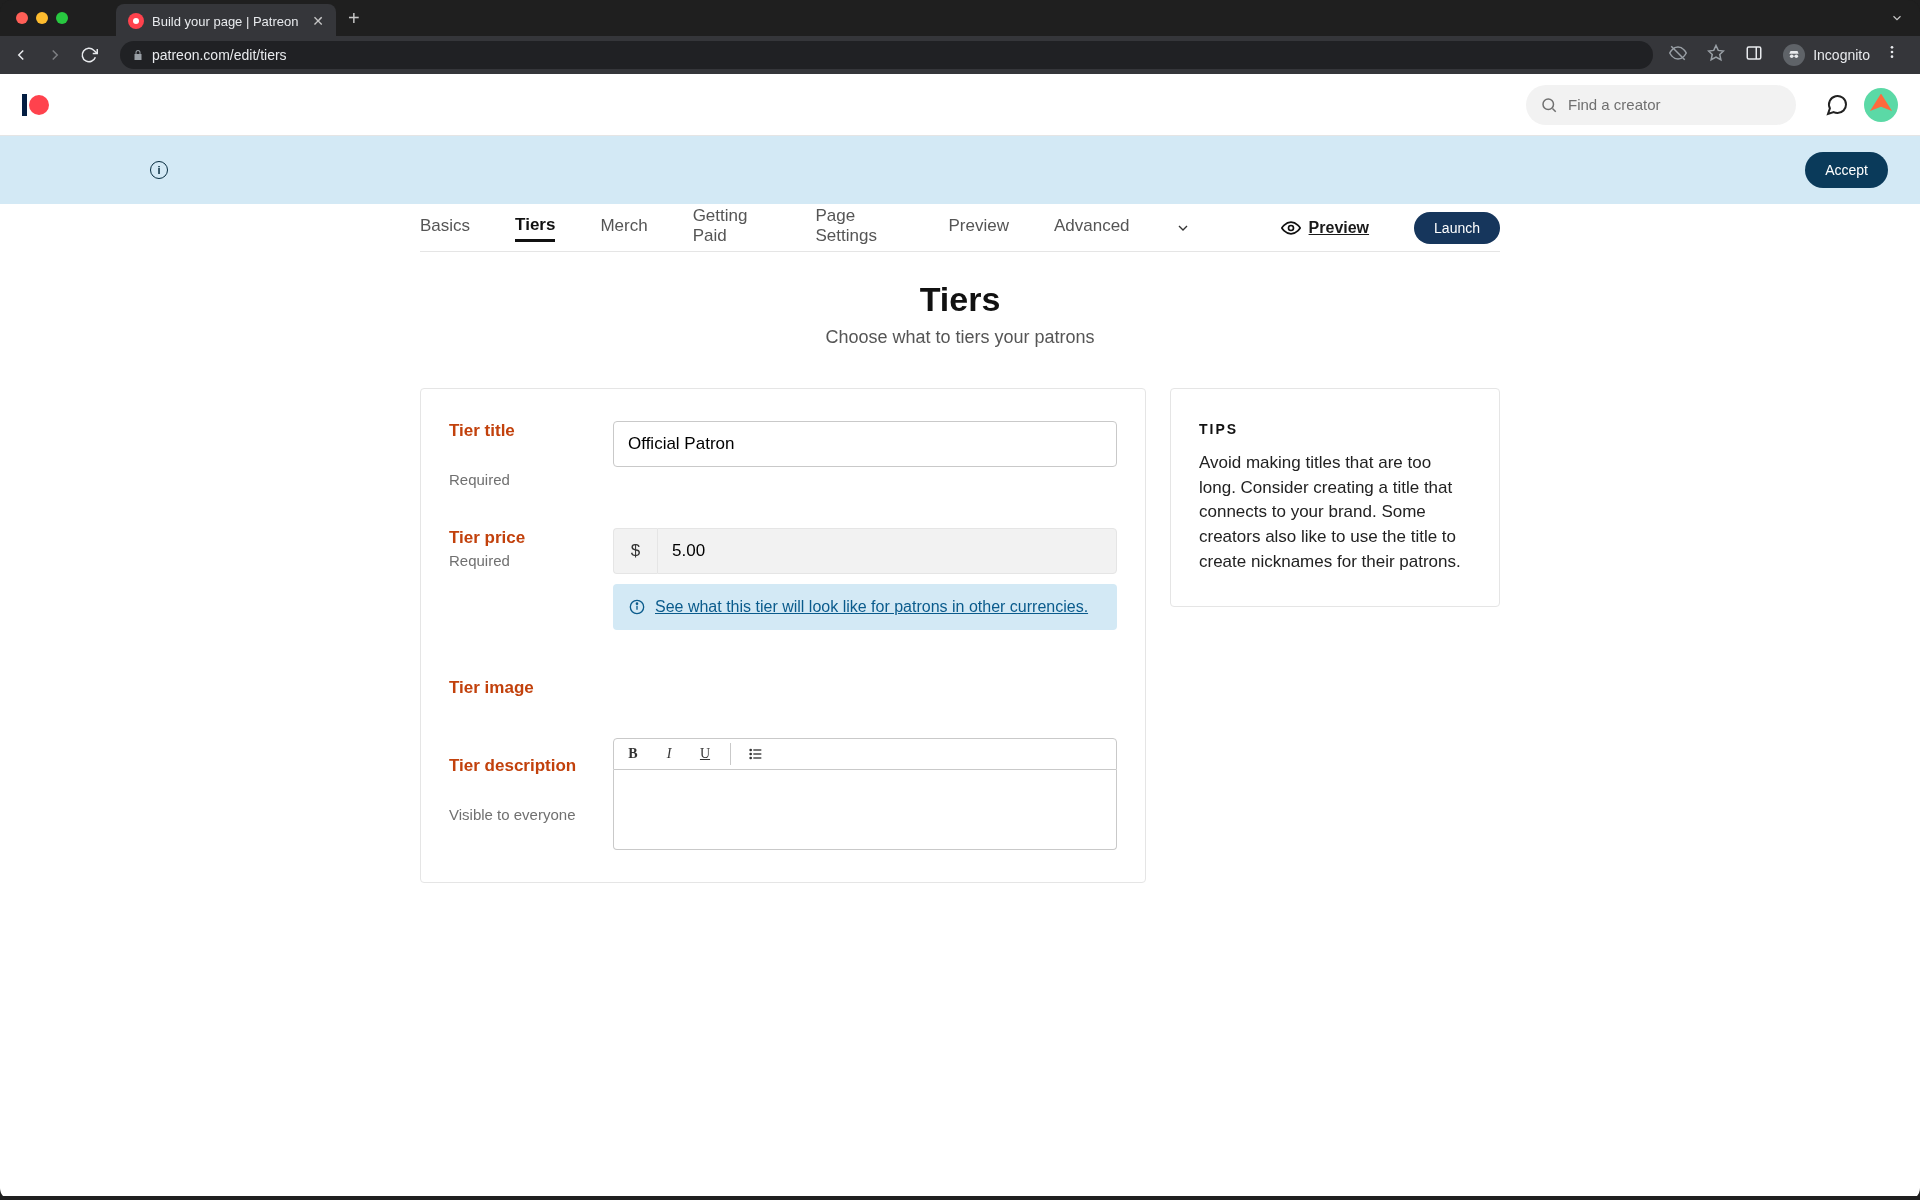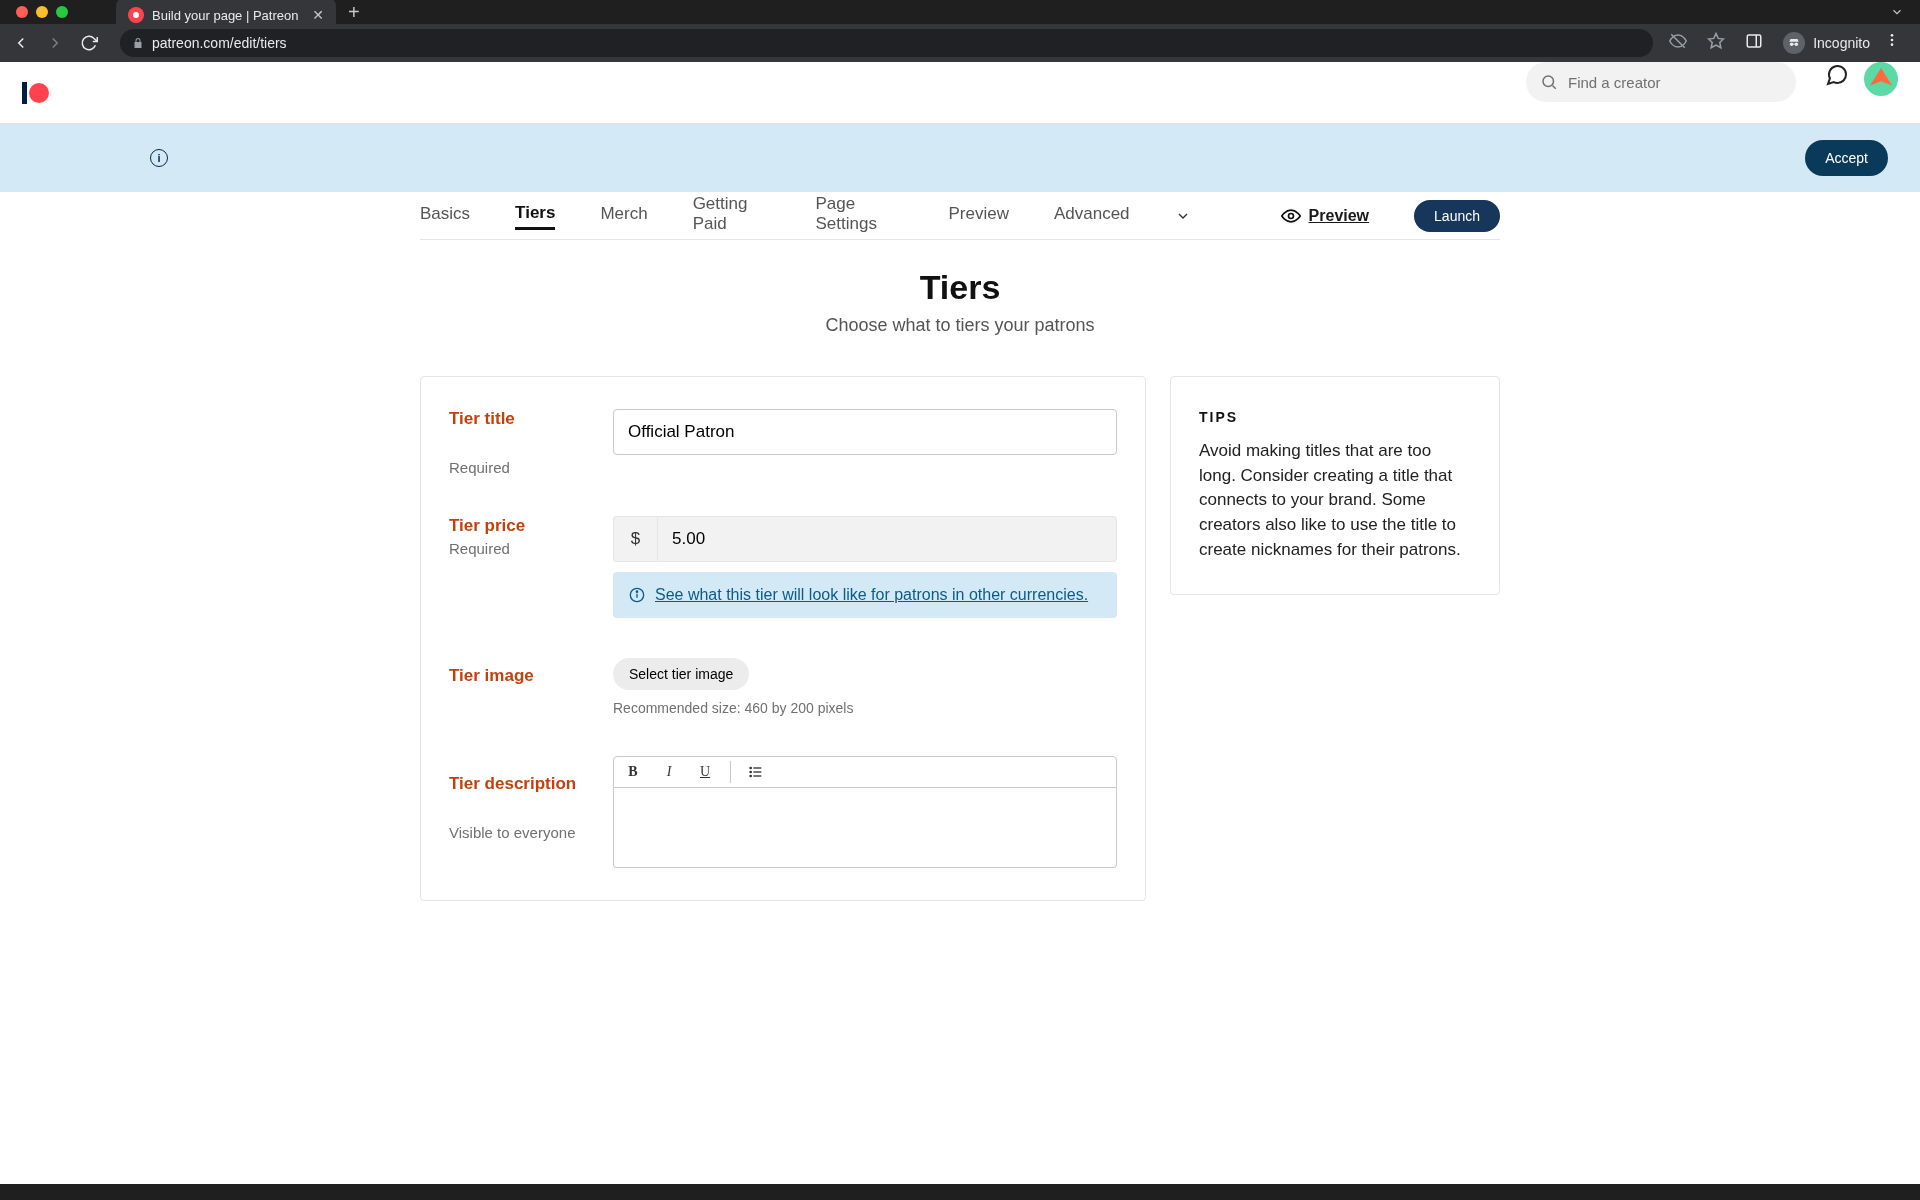--- a/index.html
+++ b/index.html
@@ -13,21 +13,21 @@
   }
   
   .mac-window {
     width: 100%;
     height: 100%;
     background: #1f1f1f;
     border-radius: 12px;
     overflow: hidden;
   }
   .tab-strip {
-    height: 24px;
+    height: 36px;
     background: #1f1f1f;
     display: flex;
     align-items: center;
     padding: 0 10px;
   }
   .traffic-lights {
     display: flex;
     gap: 8px;
     padding: 0 8px 0 6px;
   }
@@ -99,20 +99,21 @@
   
   .page {
     background: #fff;
     height: calc(100% - 78px);
     overflow: hidden;
   }
   
   .pat-topnav {
     height: 62px;
     display: flex;
+    align-items: center;
     padding: 0 22px;
     gap: 14px;
     border-bottom: 1px solid #e5e5e5;
   }
   .pat-logo {
     display: flex; align-items: center; gap: 2px;
   }
   .pat-logo .bar { width: 5px; height: 22px; background: #041e42; }
   .pat-logo .circ { width: 20px; height: 20px; border-radius: 50%; background: #ff424d; }
   .search-wrap {
@@ -514,24 +515,20 @@
                 </span>
                 <a href="#">See what this tier will look like for patrons in other currencies.</a>
               </div>
             </div>
           </div>
 
           <div class="form-row">
             <div class="form-label-col">
               <div class="form-label" style="margin-top:8px;">Tier image</div>
             </div>
-            <div class="form-field-col">
-              <button class="pill-btn">Select tier image</button>
-              <div class="rec-text">Recommended size: 460 by 200 pixels</div>
-            </div>
           </div>
 
           <div class="form-row" style="margin-bottom:0;">
             <div class="form-label-col">
               <div class="form-label" style="margin-top:18px;">Tier description</div>
               <div class="form-hint" style="margin-top:30px;">Visible to everyone</div>
             </div>
             <div class="form-field-col">
               <div class="editor-toolbar">
                 <span class="tb-btn" style="font-weight:bold;">B</span>

